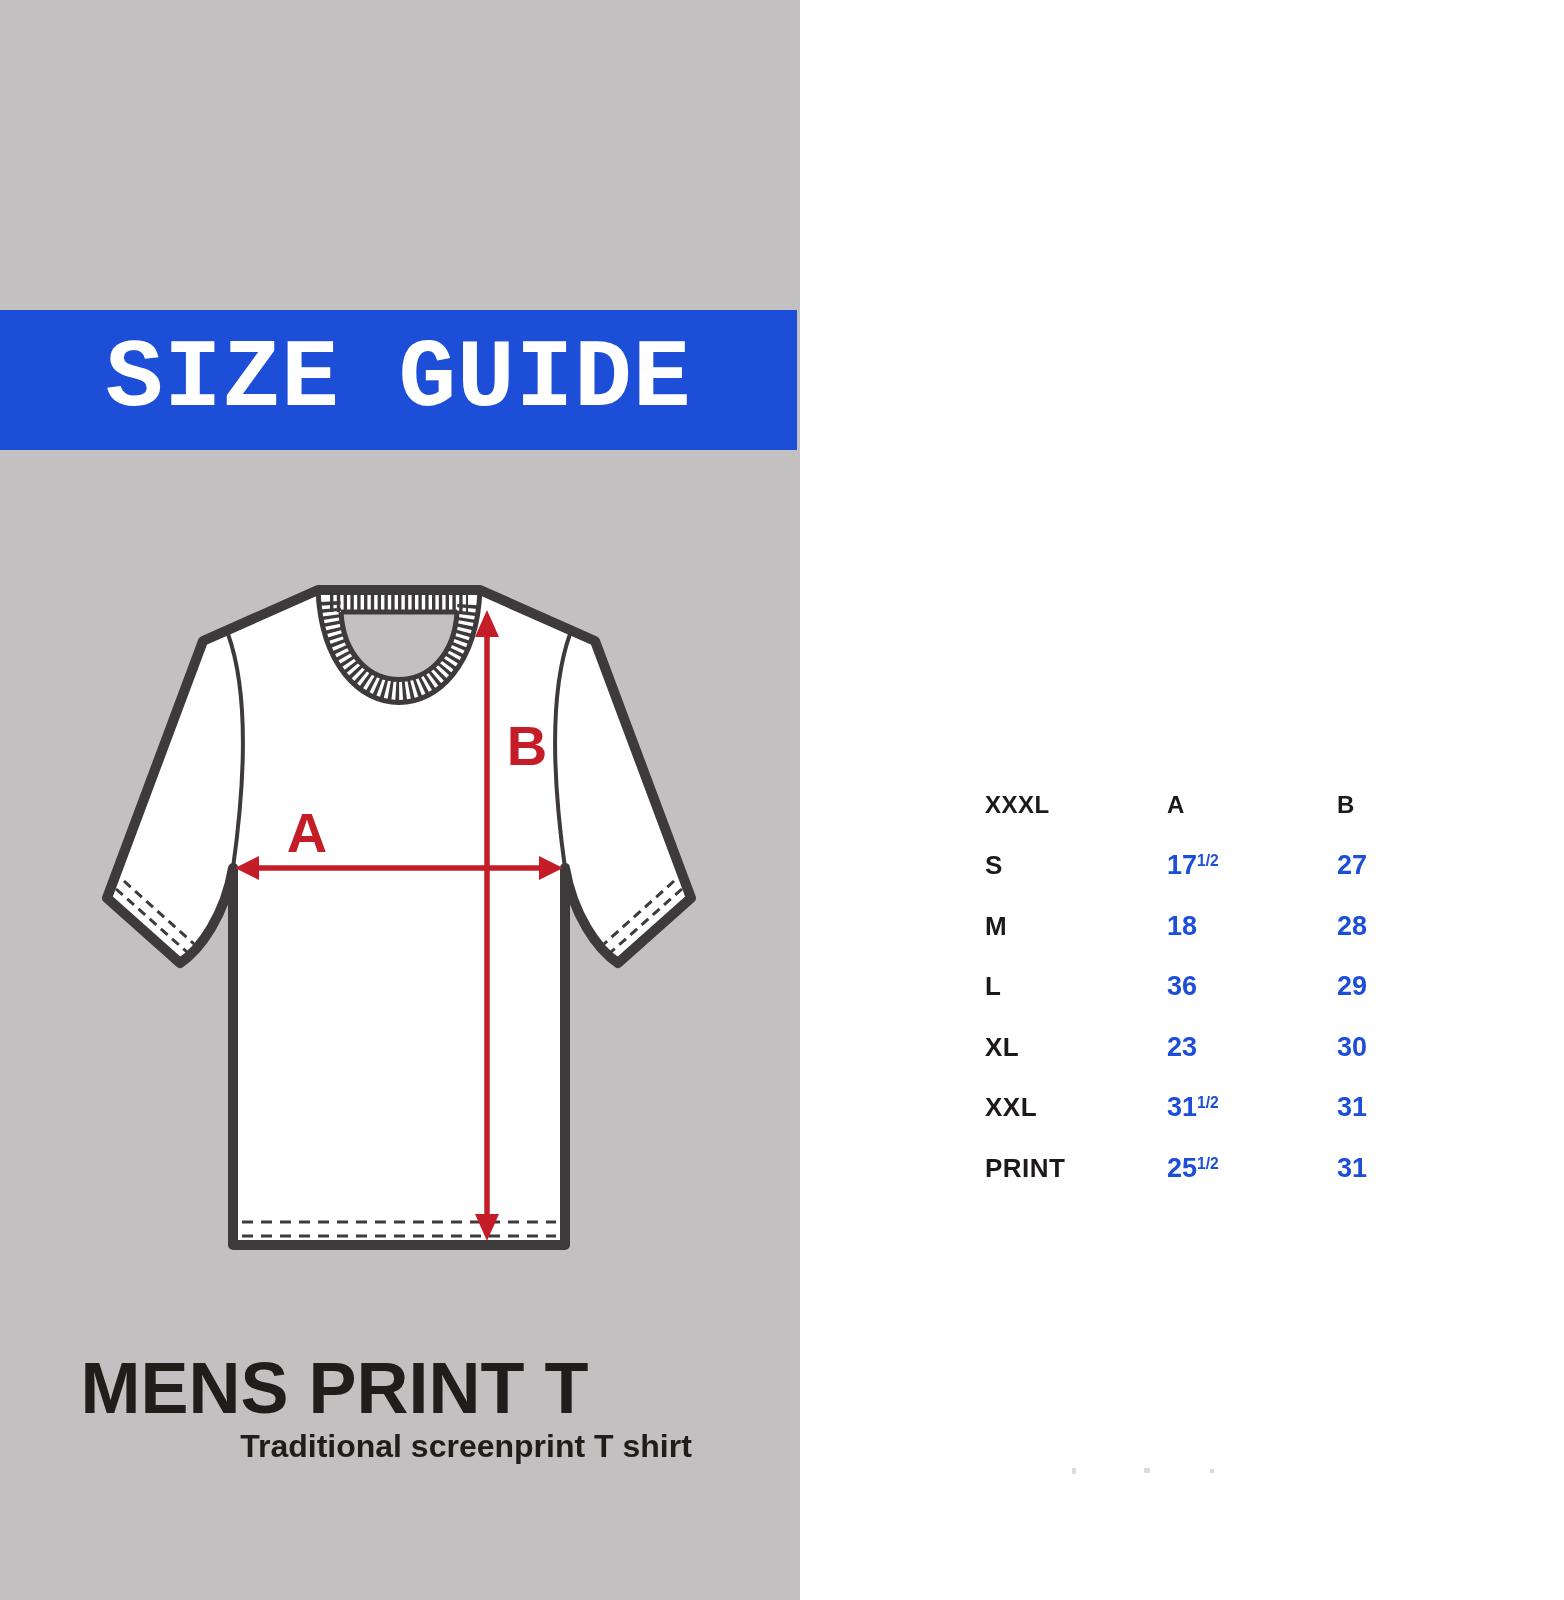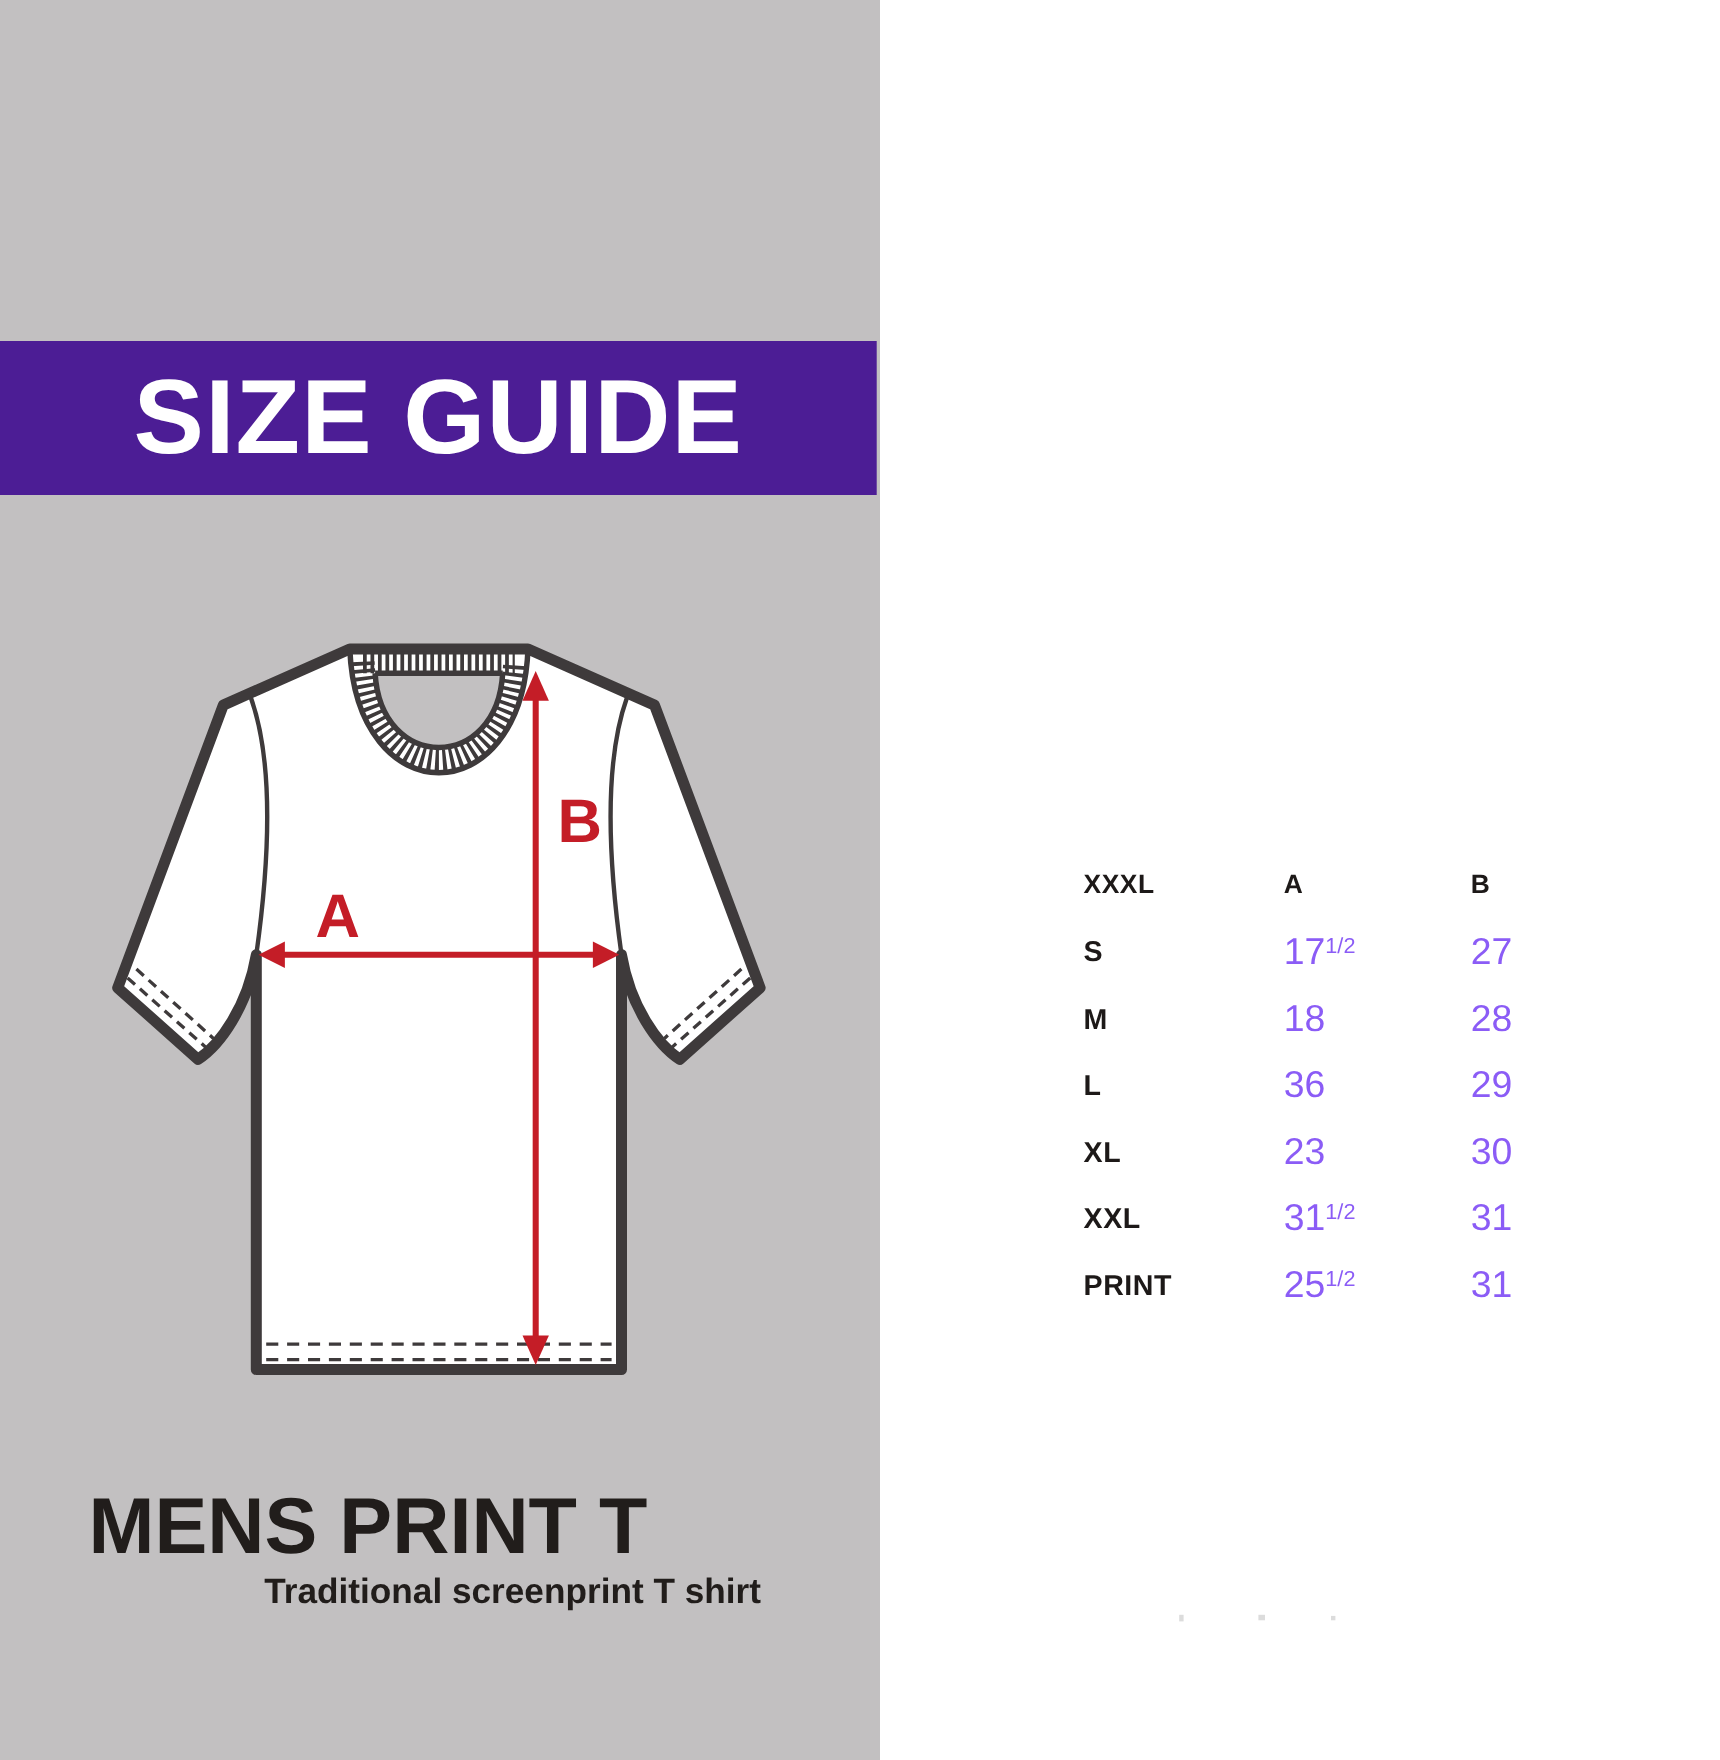--- a/index.html
+++ b/index.html
@@ -12,21 +12,21 @@
   .left-panel{
     position:absolute;left:0;top:0;width:800px;height:1600px;
     background:#c2c0c1;
   }
   .right-panel{
     position:absolute;left:800px;top:0;width:764px;height:1600px;
     background:#ffffff;
   }
   .banner{
     position:absolute;left:0;top:310px;width:797px;height:140px;
-    background:#4c1d95;display:flex;align-items:center;justify-content:center;
+    background:#1d4ed8;display:flex;align-items:center;justify-content:center;font-family:Liberation Mono, monospace;
   }
   .banner-text{
     color:#ffffff;font-size:96px;font-weight:700;letter-spacing:1px;line-height:140px;
     white-space:nowrap;
   }
   .shirt-wrap{position:absolute;left:90px;top:555px;width:620px;height:715px;}
   .product-title{
     position:absolute;left:0;top:1352px;width:669px;text-align:center;
     font-size:72px;font-weight:700;color:#211d1b;line-height:1;letter-spacing:0;
   }
@@ -34,21 +34,21 @@
     position:absolute;left:0;top:1430px;width:932px;text-align:center;
     font-size:32px;font-weight:700;color:#211d1b;line-height:1;
   }
   .size-table{
     position:absolute;left:985px;top:775px;
     display:grid;grid-template-columns:182px 170px 160px;grid-auto-rows:60.5px;
     align-items:center;
   }
   .th{font-size:24px;font-weight:700;color:#1d1918;letter-spacing:0.5px;}
   .td-size{font-size:26px;font-weight:700;color:#1d1918;letter-spacing:0.5px;}
-  .td-num{font-size:34px;font-weight:400;color:#8b5cf6;}
+  .td-num{font-size:27px;font-weight:700;color:#1d4ed8;}
   .frac{font-size:0.58em;vertical-align:0.5em;letter-spacing:0;}
   .artifact{position:absolute;background:#dcdcdc;}
 </style>
 </head>
 <body>
 
 <div class="left-panel">
   <div class="banner">
     <div class="banner-text">SIZE GUIDE</div>
   </div>

